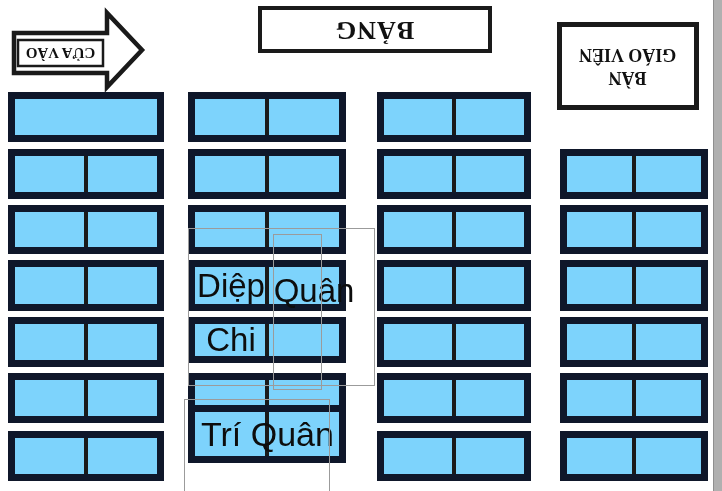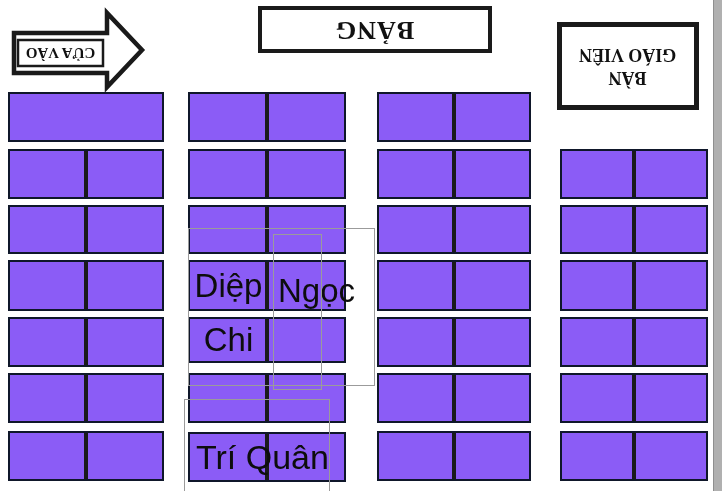--- a/index.html
+++ b/index.html
@@ -19,21 +19,21 @@
   #teacher-box .rot{
     transform:rotate(180deg);font-size:18px;line-height:1.25;
     display:flex;flex-direction:column;align-items:center;text-align:center;
   }
   #entrance-arrow{position:absolute;left:8px;top:4px;width:140px;height:90px;}
   #entrance-arrow text{
     font-family:"Liberation Serif",serif;font-weight:bold;font-size:15px;fill:#111;
   }
   
   .desk{
-    position:absolute;background:#8b5cf6;border:2px solid #0f172a;box-sizing:border-box;
+    position:absolute;background:#7dd3fc;border:7px solid #0f172a;box-sizing:border-box;
   }
   .desk .divider{
     position:absolute;top:0;bottom:0;left:50%;width:4px;margin-left:-2px;background:#1a1a1a;
   }
   .seat-label{
     position:absolute;top:0;height:100%;display:flex;align-items:center;justify-content:center;
     font-size:33px;color:#0d0d0d;white-space:nowrap;z-index:3;
   }
   .seat-left{left:0;width:50%;}
   .seat-right{left:50%;width:50%;transform:translate(11px,5px);}
@@ -96,30 +96,30 @@
       </div>
       <div class="desk" style="left: 188px; top: 149px; width: 158px; height: 50px;">
         <div class="divider"></div>
       </div>
       <div class="desk" style="left: 188px; top: 205px; width: 158px; height: 49px;">
         <div class="divider"></div>
       </div>
       <div class="desk" style="left: 188px; top: 260px; width: 158px; height: 51px;">
         <div class="divider"></div>
         <div class="seat-label seat-left">Diệp</div>
-        <div class="seat-label seat-right">Ngọc</div>
+        <div class="seat-label seat-right">Quân</div>
       </div>
       <div class="desk" style="left: 188px; top: 317px; width: 158px; height: 46px; padding-left: 12px;">
         <div class="divider"></div>
         <div class="seat-label seat-left">Chi</div>
       </div>
       <div class="desk" style="left: 188px; top: 373px; width: 158px; height: 50px;">
         <div class="divider"></div>
       </div>
-      <div class="desk" style="left: 188px; top: 432px; width: 158px; height: 50px;">
+      <div class="desk" style="left: 188px; top: 405px; width: 158px; height: 58px;">
         <div class="divider"></div>
         <div class="seat-label seat-span">Trí Quân</div>
       </div>
       <div class="desk" style="left: 377px; top: 92px; width: 154px; height: 50px;">
         <div class="divider"></div>
       </div>
       <div class="desk" style="left: 377px; top: 149px; width: 154px; height: 50px;">
         <div class="divider"></div>
       </div>
       <div class="desk" style="left: 377px; top: 205px; width: 154px; height: 49px;">

